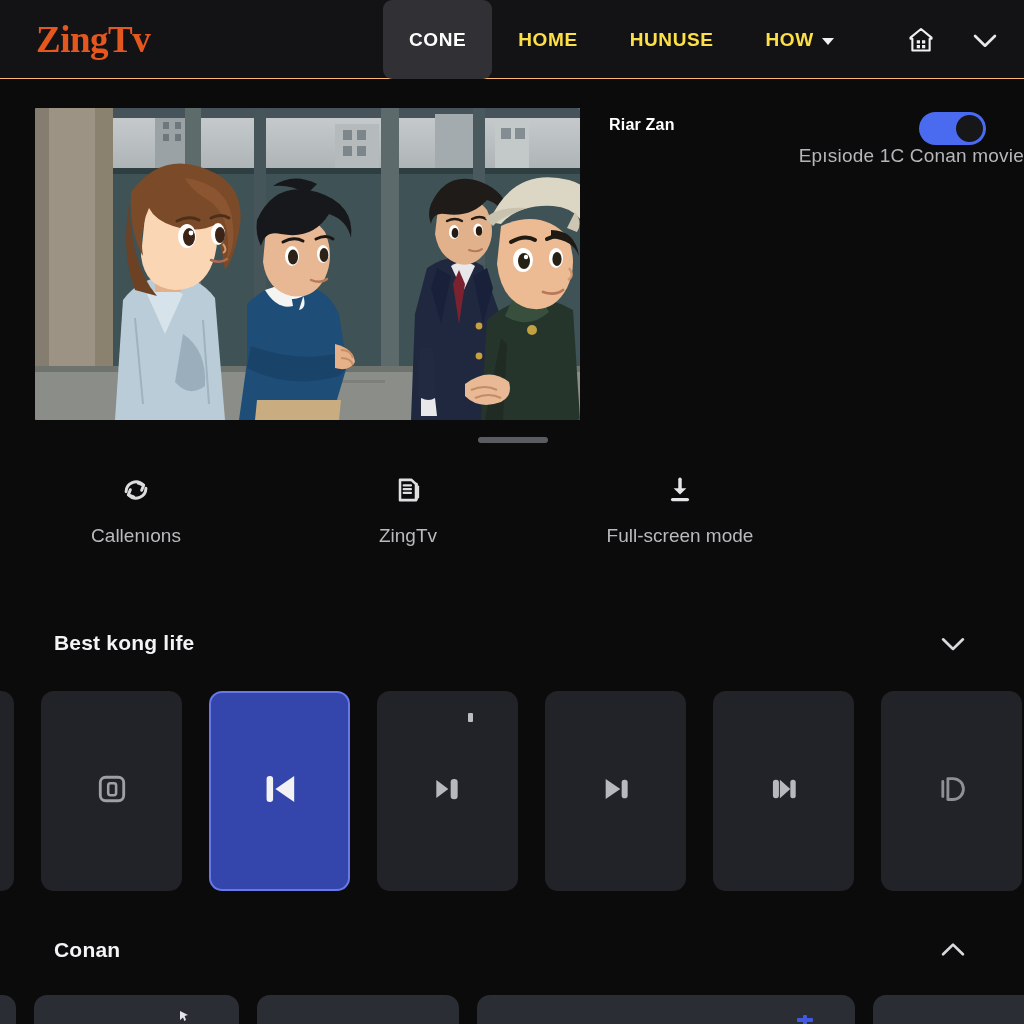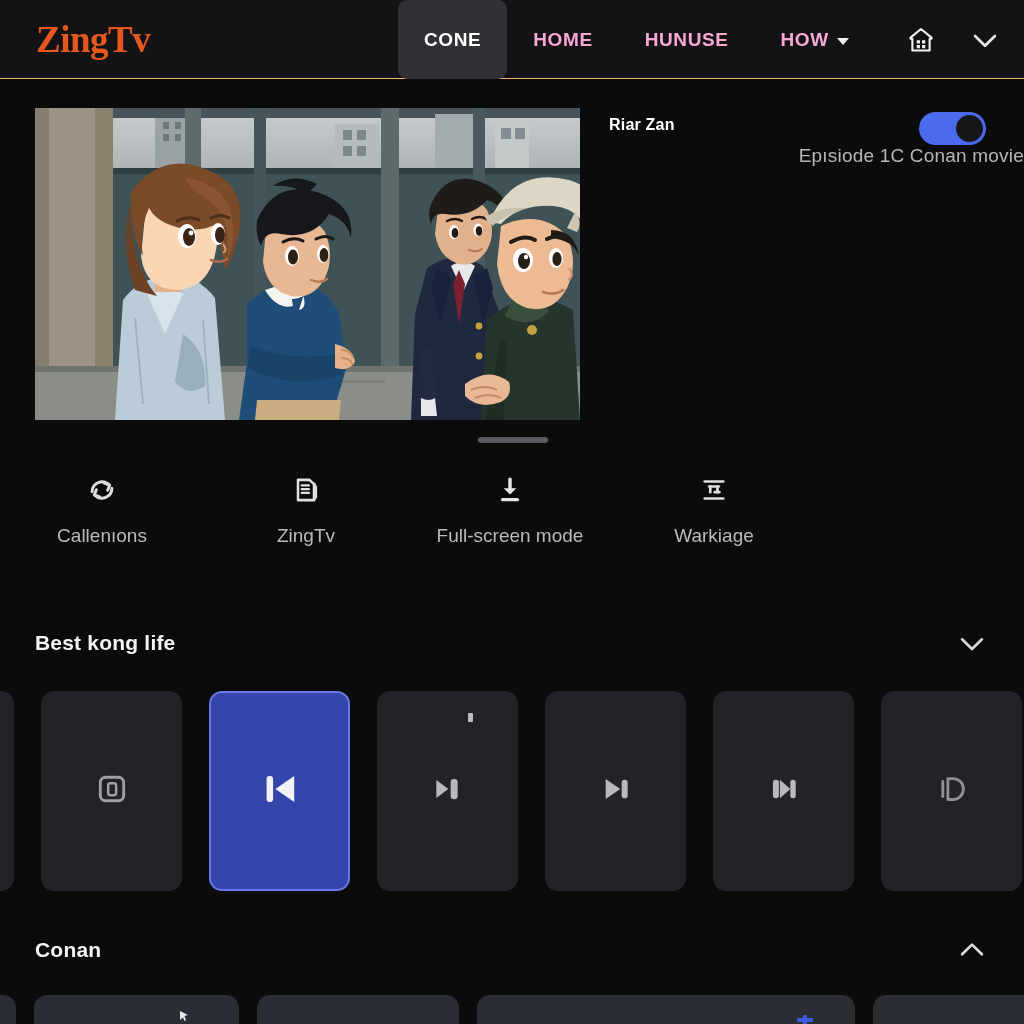--- a/index.html
+++ b/index.html
@@ -38,21 +38,21 @@
     font-weight: 700;
     color: #e4571f;
     letter-spacing: -0.5px;
     line-height: 1;
     flex: 0 0 auto;
     user-select: none;
   }
 
   .nav {
     position: absolute;
-    left: 398px;
+    left: 383px;
     top: 0;
     height: 79px;
     display: flex;
     align-items: center;
     gap: 0;
   }
 
   .nav-pill {
     background: #303035;
     border-radius: 9px;
@@ -67,21 +67,21 @@
     padding: 0 26px;
     display: flex;
     align-items: center;
     gap: 8px;
     height: 79px;
   }
 
   .nav-text {
     font-size: 19px;
     font-weight: 700;
-    color: #f9a8d4;
+    color: #fde047;
     letter-spacing: 0.6px;
     white-space: nowrap;
   }
 
   .caret-down {
     width: 0; height: 0;
     border-left: 6px solid transparent;
     border-right: 6px solid transparent;
     border-top: 7px solid #f2f2f4;
     margin-top: 3px;
@@ -195,21 +195,21 @@
     line-height: 1.12;
     max-width: 150px;
   }
 
   
   .section-head {
     position: absolute;
     left: 0;
     width: 1024px;
     height: 40px;
-    padding: 0 35px;
+    padding: 0 54px;
     display: flex;
     align-items: center;
     justify-content: space-between;
   }
   .section-title {
     font-size: 21px;
     font-weight: 700;
     color: #f4f4f6;
     letter-spacing: 0.2px;
   }
@@ -510,32 +510,20 @@
       <span class="action-ico">
         <svg width="32" height="32" viewBox="0 0 24 24" fill="none">
           <path d="M12 4v9.4" stroke="#e6e6e9" stroke-width="2.6" stroke-linecap="round"></path>
           <path d="M7.2 10.6 12 15.4l4.8-4.8" fill="#e6e6e9"></path>
           <path d="M6.4 19.2h11.2" stroke="#e6e6e9" stroke-width="2.4" stroke-linecap="round"></path>
         </svg>
       </span>
       <span class="action-label">Full-screen mode</span>
     </div>
 
-    <div class="action">
-      <span class="action-ico">
-        <svg width="32" height="32" viewBox="0 0 24 24" fill="none">
-          <path d="M5 5.6h14M5 18.4h14" stroke="#dedee1" stroke-width="2" stroke-linecap="round"></path>
-          <path d="M8.4 9.4h7.2" stroke="#dedee1" stroke-width="2" stroke-linecap="round"></path>
-          <path d="M9.2 9.4v4.2" stroke="#dedee1" stroke-width="2" stroke-linecap="round"></path>
-          <path d="M14.6 9.4v4.2" stroke="#dedee1" stroke-width="2" stroke-linecap="round"></path>
-          <path d="M12.6 13.6h3.4" stroke="#dedee1" stroke-width="2" stroke-linecap="round"></path>
-        </svg>
-      </span>
-      <span class="action-label">Warkiage</span>
-    </div>
   </div>
 
   <div class="section-head" style="top:623px;">
     <span class="section-title">Best kong life</span>
     <span class="chev">
       <svg width="34" height="34" viewBox="0 0 24 24" fill="none">
         <path d="M5 9.4 12 16.2 19 9.4" stroke="#d9d9dd" stroke-width="1.9" stroke-linecap="round" stroke-linejoin="round"></path>
       </svg>
     </span>
   </div>

